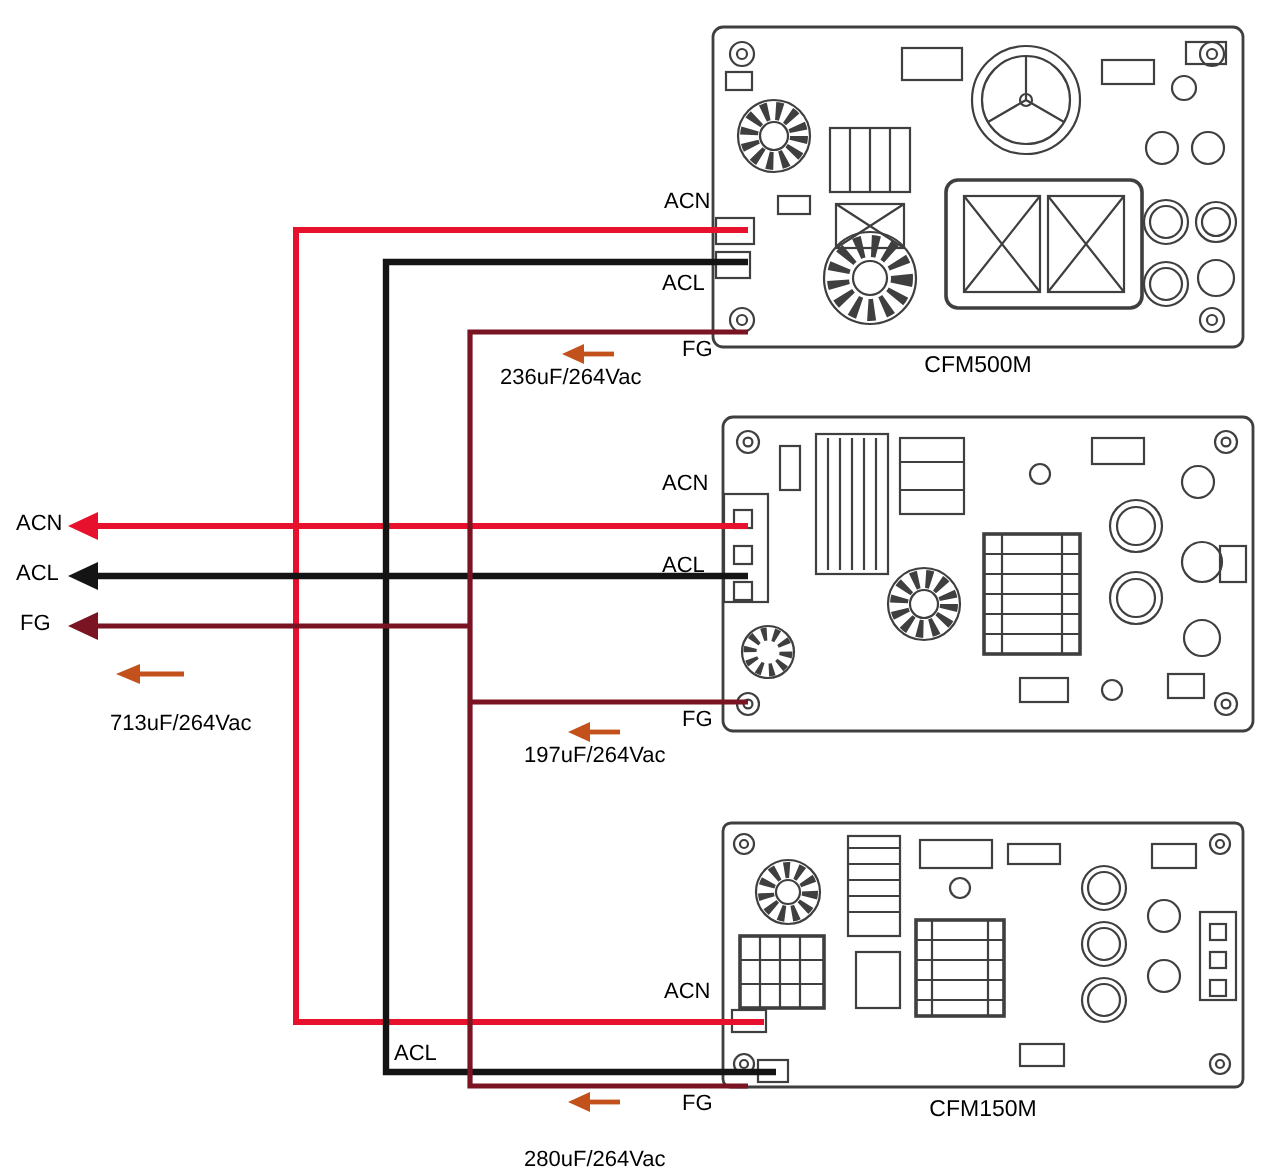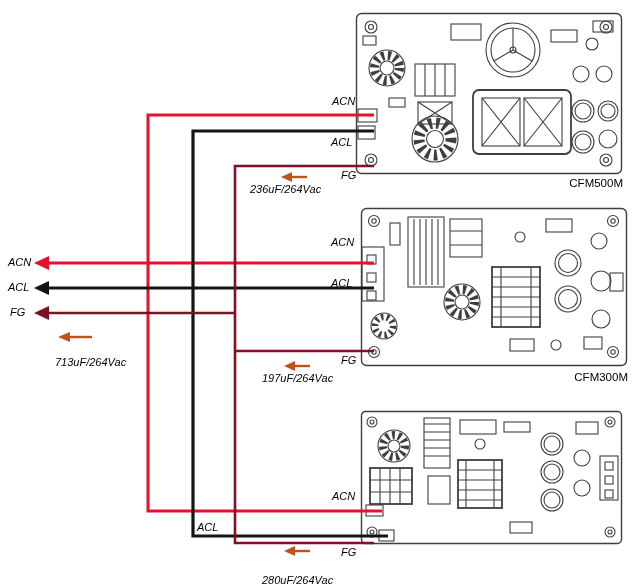--- a/index.html
+++ b/index.html
@@ -2,22 +2,22 @@
 <html style="--acn: #e8112d; --acl: #141414; --fg: #7a1322; --annotation-arrow: #c2511b; --board-stroke: #3f3f3f; --text: #000000;"><head>
 <meta charset="utf-8">
 <style>
   html,body{margin:0;padding:0;background:#fff;}
   .canvas{position:relative;width:640px;height:587px;background:#fff;overflow:hidden;
           font-family:"Liberation Sans",sans-serif;}
   .board{position:absolute;}
   .board svg{display:block;width:100%;height:100%;}
   .pcb g{stroke:var(--board-stroke,#3f3f3f);fill:none;stroke-linecap:butt;}
   .overlay{position:absolute;left:0;top:0;pointer-events:none;}
-  .lbl{position:absolute;font-size:11px;line-height:1.2;color:var(--text,#000);white-space:nowrap;font-style:italic;}
-  .board-name{position:absolute;font-size:11.5px;color:var(--text,#000);text-align:right;}
+  .lbl{position:absolute;font-size:11px;line-height:1.2;color:var(--text,#000);white-space:nowrap;}
+  .board-name{position:absolute;font-size:11.5px;color:var(--text,#000);text-align:center;}
 </style>
 </head>
 <body>
 
 <div class="canvas">
 
   <div class="board" style="left:355px;top:12px;width:268px;height:163px">
     <svg class="pcb" viewBox="0 0 268 163">
       <g stroke-width="1.4">
         <rect x="1.5" y="1.5" width="265" height="160" rx="5"></rect>
@@ -251,20 +251,20 @@
   <div class="lbl" style="left:332px;top:95px">ACN</div>
   <div class="lbl" style="left:331px;top:136px">ACL</div>
   <div class="lbl" style="left:341px;top:169px">FG</div>
   <div class="lbl" style="left:250px;top:183px">236uF/264Vac</div>
   <div class="board-name" style="left:355px;top:177px;width:268px">CFM500M</div>
 
   <div class="lbl" style="left:331px;top:236px">ACN</div>
   <div class="lbl" style="left:331px;top:277px">ACL</div>
   <div class="lbl" style="left:341px;top:354px">FG</div>
   <div class="lbl" style="left:262px;top:372px">197uF/264Vac</div>
-  <div class="board-name" style="left:360px;top:371px;width:268px">CFM300M</div>
 
   <div class="lbl" style="left:332px;top:490px">ACN</div>
   <div class="lbl" style="left:197px;top:521px">ACL</div>
   <div class="lbl" style="left:341px;top:546px">FG</div>
   <div class="lbl" style="left:262px;top:574px">280uF/264Vac</div>
+  <div class="board-name" style="left:360px;top:549px;width:263px">CFM150M</div>
 
 </div>
 
 </body></html>

